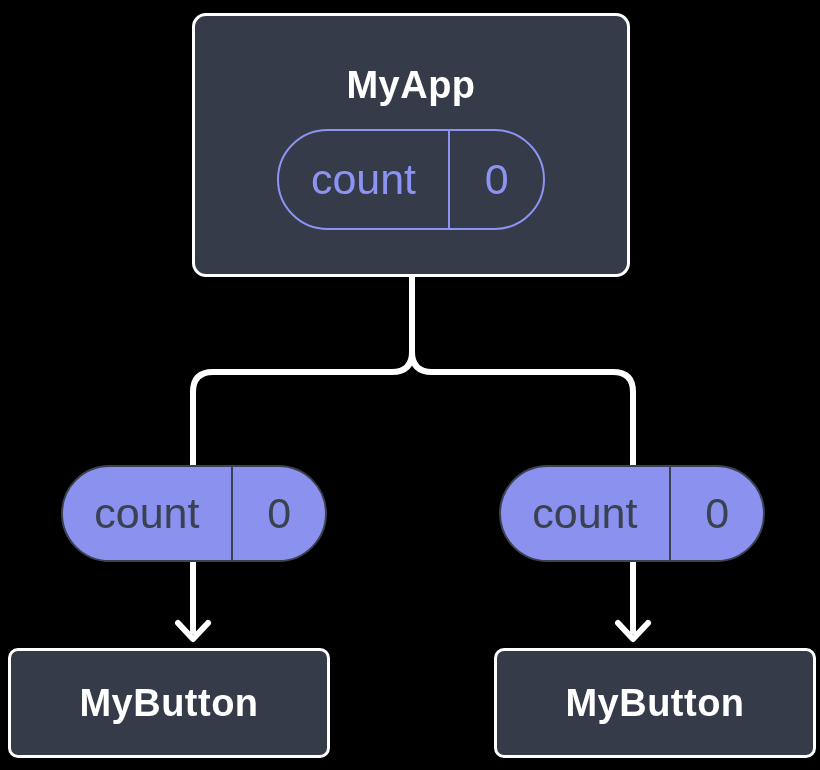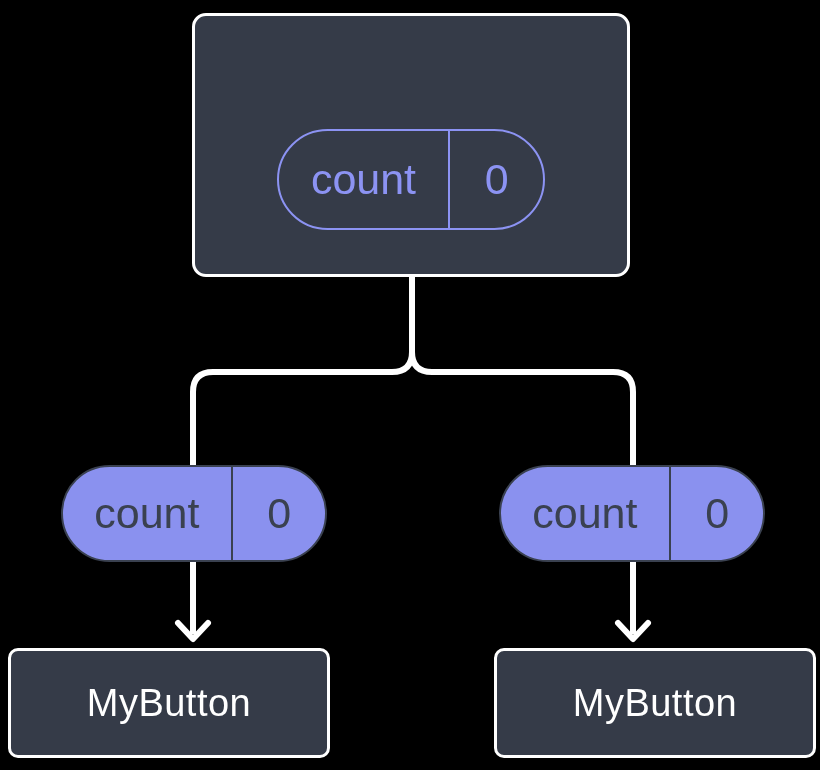--- a/index.html
+++ b/index.html
@@ -34,21 +34,21 @@
     letter-spacing: 0.5px;
   }
   .leaf-node {
     width: 322px; height: 110px;
     border-radius: 10px;
     display: flex;
     align-items: center;
     justify-content: center;
     color: var(--title-text, #fff);
     font-size: 38px;
-    font-weight: normal;
+    font-weight: bold;
     letter-spacing: 0.5px;
   }
   .leaf-left  { left: 8px;   top: 648px; }
   .leaf-right { left: 494px; top: 648px; }
 
   
   .pill {
     position: absolute;
     display: flex;
     align-items: stretch;
@@ -114,20 +114,21 @@
     <path class="line" d="M412 277 L412 352 Q412 372 432 372 L613 372 Q633 372 633 392 L633 465"></path>
 
     <path class="line" d="M193 562 L193 634"></path>
     <path class="arrowhead" d="M178 623 L193 639 L208 623"></path>
 
     <path class="line" d="M633 562 L633 634"></path>
     <path class="arrowhead" d="M618 623 L633 639 L648 623"></path>
   </svg>
 
   <div class="node root-node">
+    <div class="root-title">MyApp</div>
     <div class="pill pill-outline">
       <span class="pill-name">count</span>
       <span class="pill-divider"></span>
       <span class="pill-value">0</span>
     </div>
   </div>
 
   <div class="pill pill-filled pill-left">
     <span class="pill-name">count</span>
     <span class="pill-divider"></span>

